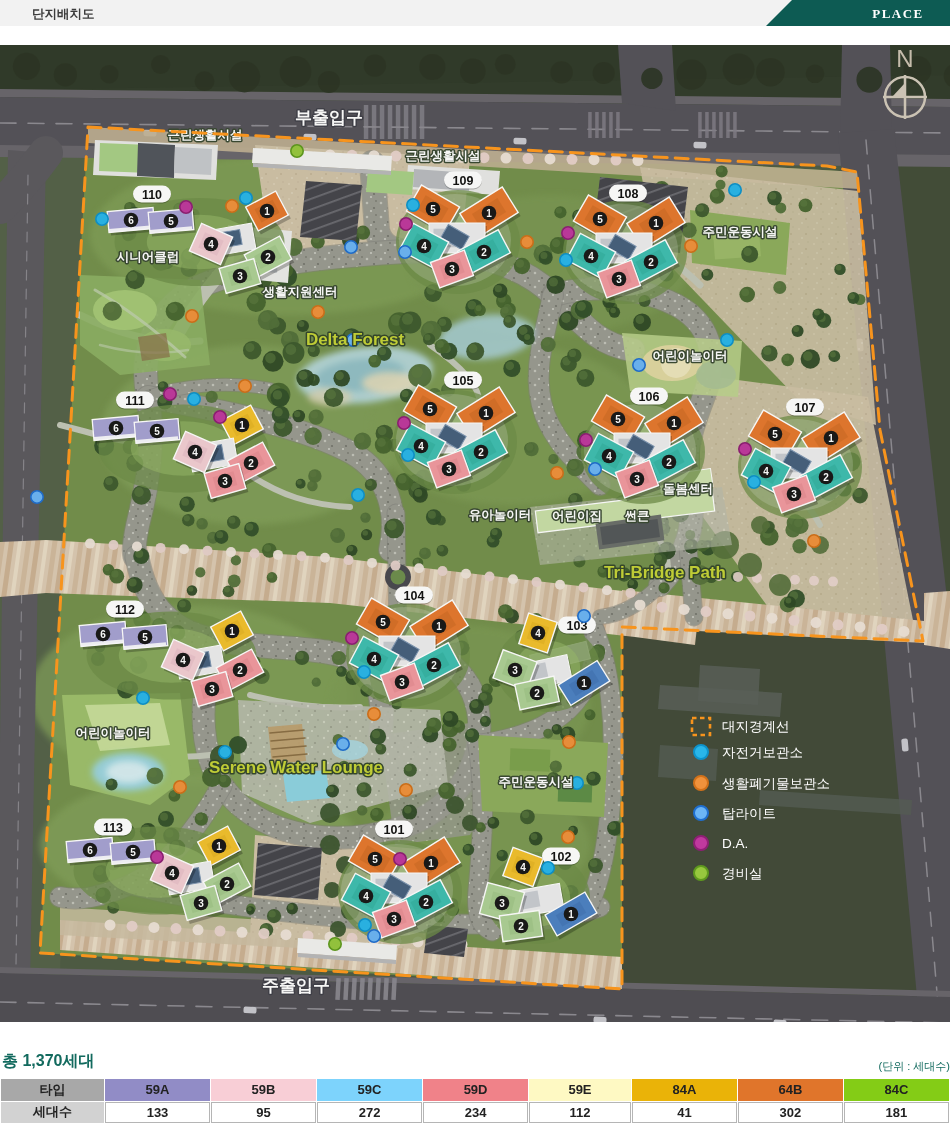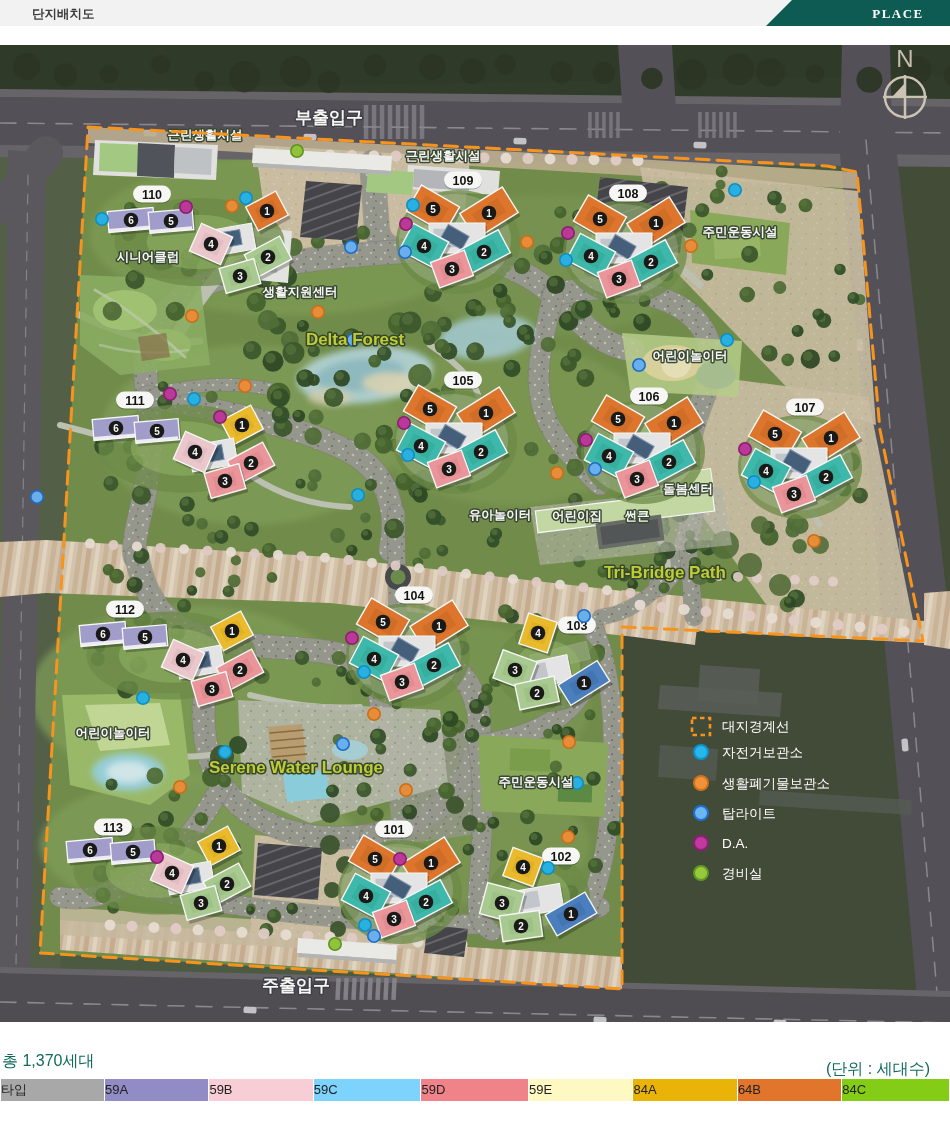--- a/index.html
+++ b/index.html
@@ -1,21 +1,21 @@
 <!DOCTYPE html>
 <html><head><meta charset="utf-8"><style>
 *{margin:0;padding:0;box-sizing:border-box}
 body{width:950px;height:1143px;background:#ffffff;font-family:"Liberation Sans",sans-serif;overflow:hidden}
 .wrap{position:relative;width:950px;height:1111px}
 svg{position:absolute;top:0;left:0;display:block}
 .ft{position:absolute;left:0;top:1022px;width:950px;height:121px;background:#fff}
-.tot{position:absolute;left:2px;top:29px;font-size:16px;font-weight:400;color:#126a5e}
-.unit{position:absolute;right:20px;top:37px;font-size:16px;color:#126a5e}
+.tot{position:absolute;left:2px;top:29px;font-size:16px;font-weight:700;color:#126a5e}
+.unit{position:absolute;right:0;top:37px;font-size:11px;color:#126a5e}
 table{position:absolute;top:56px;left:0;width:950px;border-collapse:separate;border-spacing:1.5px 1.5px}
-td{height:21.5px;font-size:13px;color:#222;font-weight:400}
+td{height:21.5px;text-align:center;font-size:13px;color:#222;font-weight:700}
 td.h1{background:#a8a8a8;width:103px}
 td.h2{background:#d2d2d2;width:103px}
 td.v{background:#fff;border:1px solid #b5b5b5}
 </style></head><body>
 <div class="wrap">
 
 <svg width="950" height="1143" viewBox="0 0 950 1143">
 <defs>
 <pattern id="speck" width="14" height="14" patternUnits="userSpaceOnUse">
  <rect width="14" height="14" fill="#9a9b92"></rect>
@@ -1836,15 +1836,26 @@
             <td class="h1">타입</td>
             <td style="background:#918cc6">59A</td>
             <td style="background:#f8ced6">59B</td>
             <td style="background:#7dd3fc">59C</td>
             <td style="background:#f08289">59D</td>
             <td style="background:#fef9c3">59E</td>
             <td style="background:#eab308">84A</td>
             <td style="background:#e0752b">64B</td>
             <td style="background:#84cc16">84C</td>
           </tr>
+<tr>
+            <td class="h2">세대수</td>
+            <td class="v">133</td>
+            <td class="v">95</td>
+            <td class="v">272</td>
+            <td class="v">234</td>
+            <td class="v">112</td>
+            <td class="v">41</td>
+            <td class="v">302</td>
+            <td class="v">181</td>
+          </tr>
 </tbody>
       </table>
 </div>
 </div>
 </body></html>

